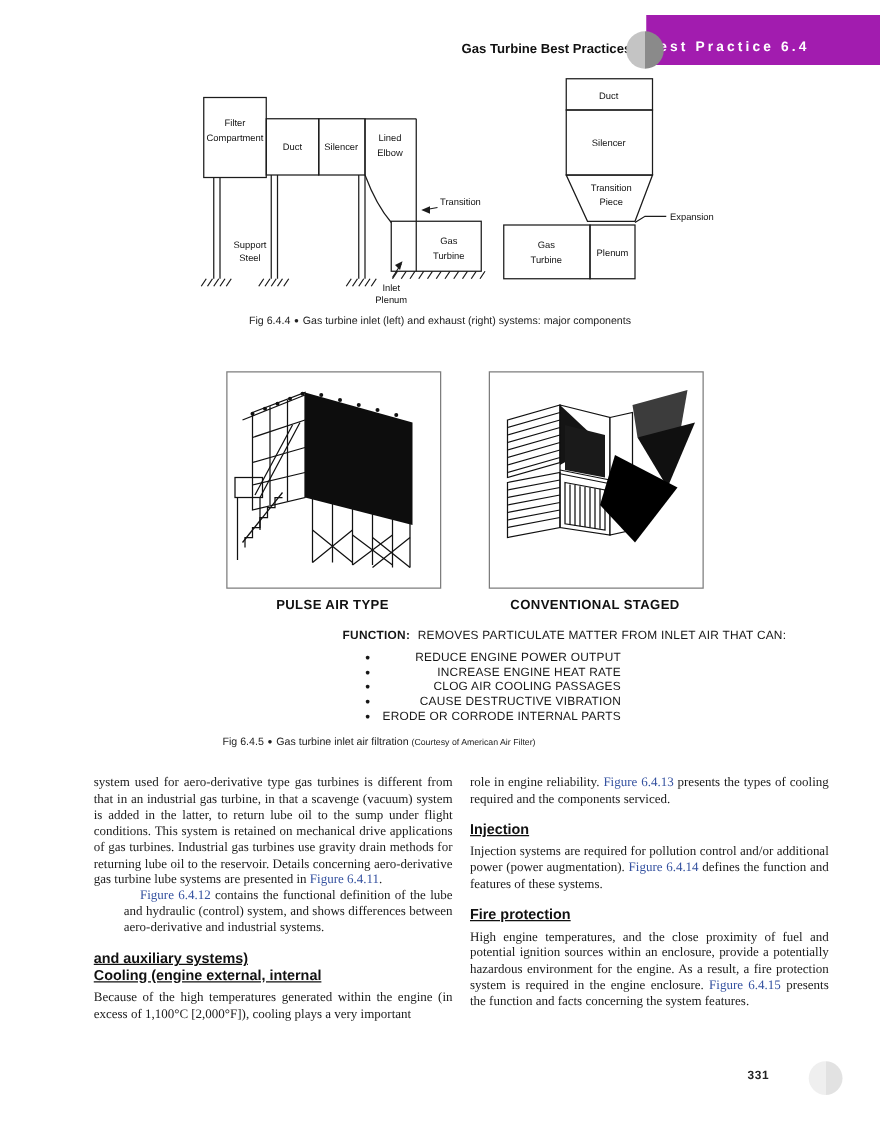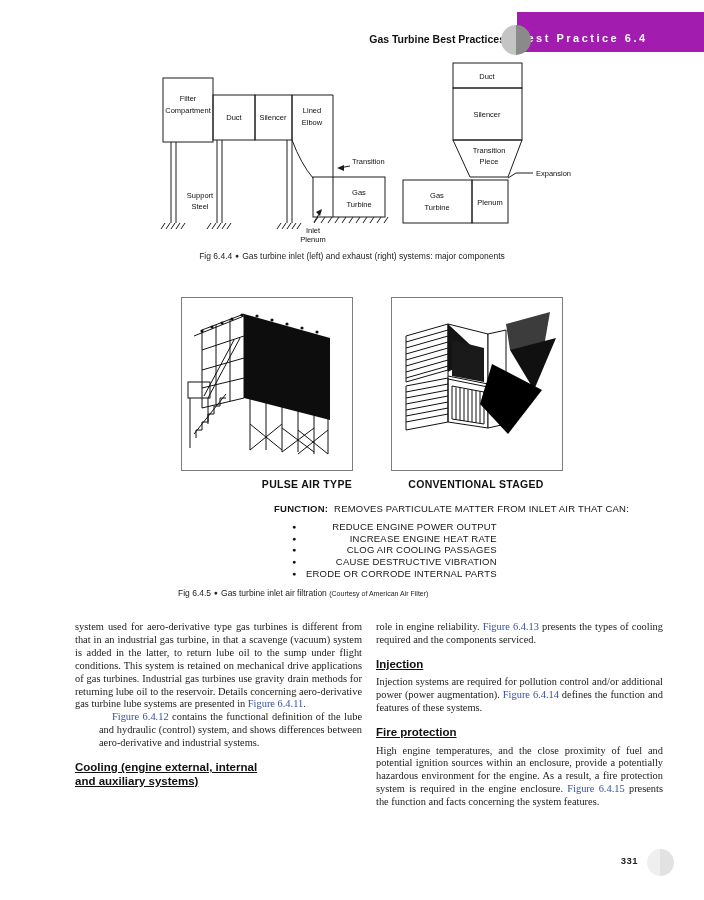--- a/index.html
+++ b/index.html
@@ -25,21 +25,21 @@
   .cap-bold{font-weight:normal;}
   .cap-dot{font-size:6.5px;vertical-align:1px;padding:0 3px;}
 
   
   .img-frame{position:absolute;top:297px;width:170px;height:172px;border:1px solid #7d7d7d;background:#fff;}
   .frame-left{left:181px;}
   .frame-right{left:391px;}
   .img-frame svg{display:block;}
   .img-label{position:absolute;top:478px;width:172px;text-align:center;
              font-weight:bold;font-size:10.5px;letter-spacing:.3px;color:#111;}
-  .lbl-left{left:180px;text-align:right;}
+  .lbl-left{left:180px;}
   .lbl-right{left:390px;}
   .function-line{position:absolute;left:75px;top:503px;width:554px;text-align:right;
                  font-size:9.5px;color:#161616;letter-spacing:.2px;}
   .function-line b{padding-right:6px;}
   .bullet-list{position:absolute;left:292px;top:521px;list-style:none;margin:0;padding:0;
                font-size:9.5px;line-height:11.7px;color:#161616;letter-spacing:.2px;}
   .bullet-list li{display:flex;justify-content:space-between;}
   .bdot{width:14px;font-size:7px;line-height:11.7px;}
   .caption645{position:absolute;left:178px;top:588px;font-size:8.5px;color:#222;}
   .courtesy{font-size:7px;}
@@ -49,21 +49,21 @@
        font-size:10.4px;line-height:12.9px;text-align:justify;color:#1b1b1b;}
   .col-left{left:75px;}
   .col-right{left:376px;}
   .col p{margin:0;}
   .col p.indent{text-indent:13px;margin-left:24px;}
   .body-heading{font-family:"Liberation Sans",sans-serif;font-weight:bold;font-size:11.5px;
                 line-height:13.5px;text-align:left;margin:11px 0 5px 0;color:#111;text-decoration:underline;}
   .fig-link{color:#34519f;}
 
   
-  .page-number{position:absolute;left:598px;top:855px;width:40px;text-align:right;
+  .page-number{position:absolute;left:598px;top:855px;width:40px;
                font-size:9.5px;font-weight:bold;color:#222;letter-spacing:.5px;}
   .footer-circle{position:absolute;left:647px;top:849px;width:27px;height:27px;border-radius:50%;
                background:linear-gradient(90deg,#efefef 50%,#e2e2e2 50%);}
 </style>
 </head>
 <body>
 
 <div class="page">
 
   <div class="book-title">Gas Turbine Best Practices</div>
@@ -226,23 +226,24 @@
 
   <div class="caption645">
     <span class="cap-bold">Fig 6.4.5</span><span class="cap-dot">●</span><span>Gas turbine inlet air filtration</span>
     <span class="courtesy">(Courtesy of American Air Filter)</span>
   </div>
 
   <div class="col col-left">
     <p><span>system used for aero-derivative type gas turbines is different from that in an industrial gas turbine, in that a scavenge (vacuum) system is added in the latter, to return lube oil to the sump under flight conditions. This system is retained on mechanical drive applications of gas turbines. Industrial gas turbines use gravity drain methods for returning lube oil to the reservoir. Details concerning aero-derivative gas turbine lube systems are presented in </span><span class="fig-link">Figure 6.4.11</span><span>.</span></p>
     <p class="indent"><span class="fig-link">Figure 6.4.12</span><span> contains the functional definition of the lube and hydraulic (control) system, and shows differences between aero-derivative and industrial systems.</span></p>
     <div class="body-heading">
+      <div>and auxiliary systems)</div>
       <div>Cooling (engine external, internal</div>
-      <div>and auxiliary systems)</div>
     </div>
+    <p><span>Because of the high temperatures generated within the engine (in excess of 1,100°C [2,000°F]), cooling plays a very important</span></p>
   </div>
 
   <div class="col col-right">
     <p><span>role in engine reliability. </span><span class="fig-link">Figure 6.4.13</span><span> presents the types of cooling required and the components serviced.</span></p>
     <div class="body-heading">Injection</div>
     <p><span>Injection systems are required for pollution control and/or additional power (power augmentation). </span><span class="fig-link">Figure 6.4.14</span><span> defines the function and features of these systems.</span></p>
     <div class="body-heading">Fire protection</div>
     <p><span>High engine temperatures, and the close proximity of fuel and potential ignition sources within an enclosure, provide a potentially hazardous environment for the engine. As a result, a fire protection system is required in the engine enclosure. </span><span class="fig-link">Figure 6.4.15</span><span> presents the function and facts concerning the system features.</span></p>
   </div>
 

